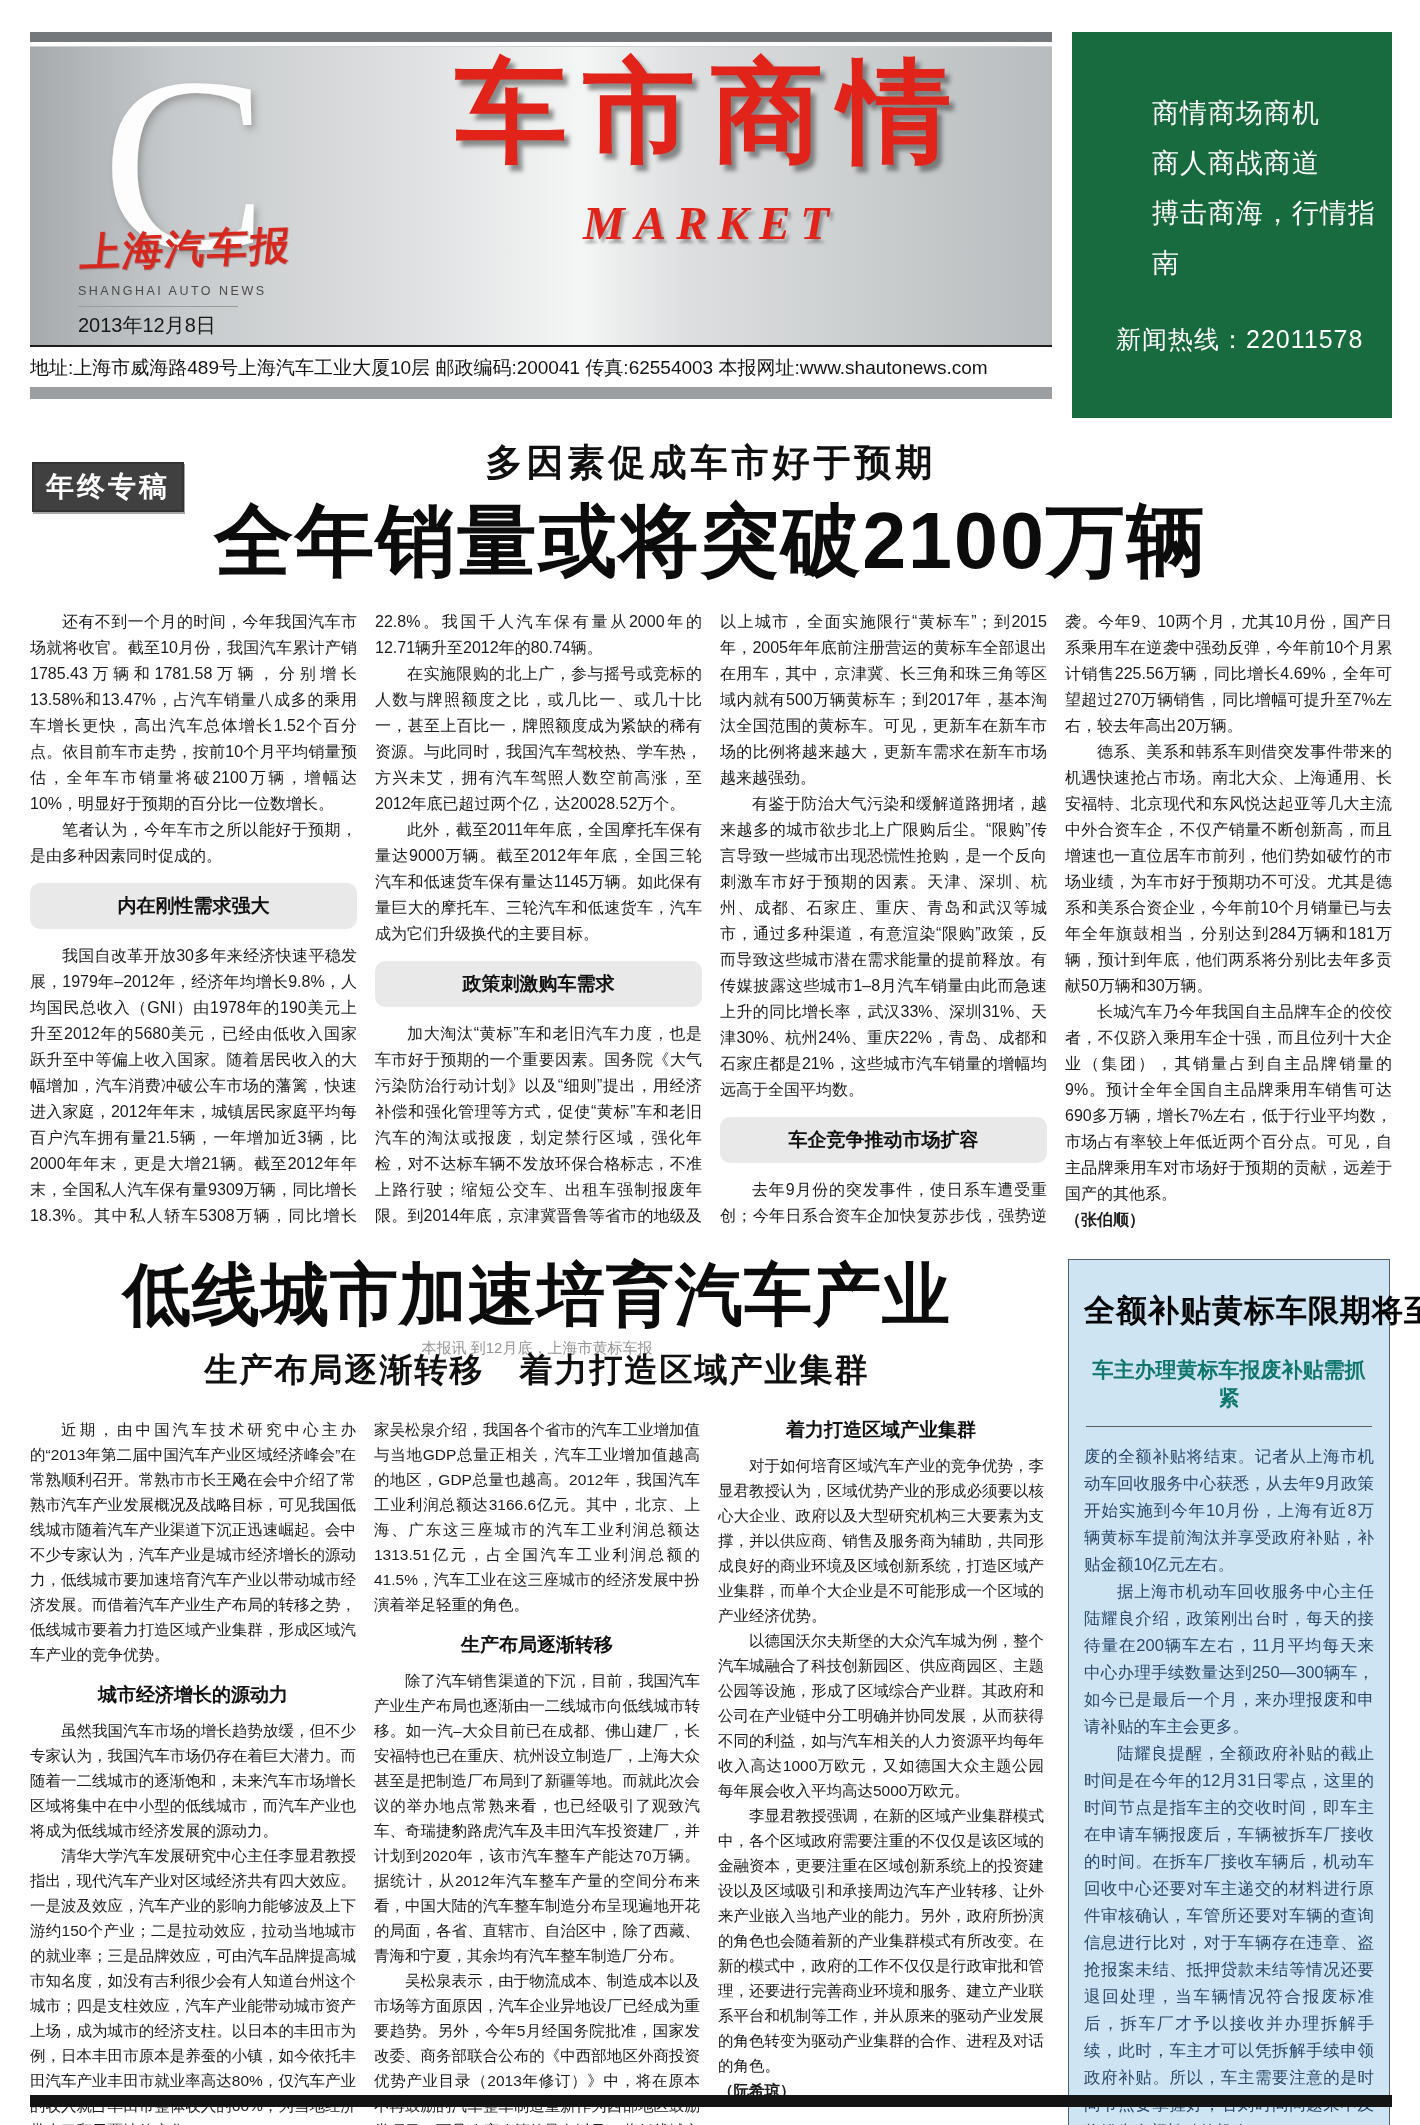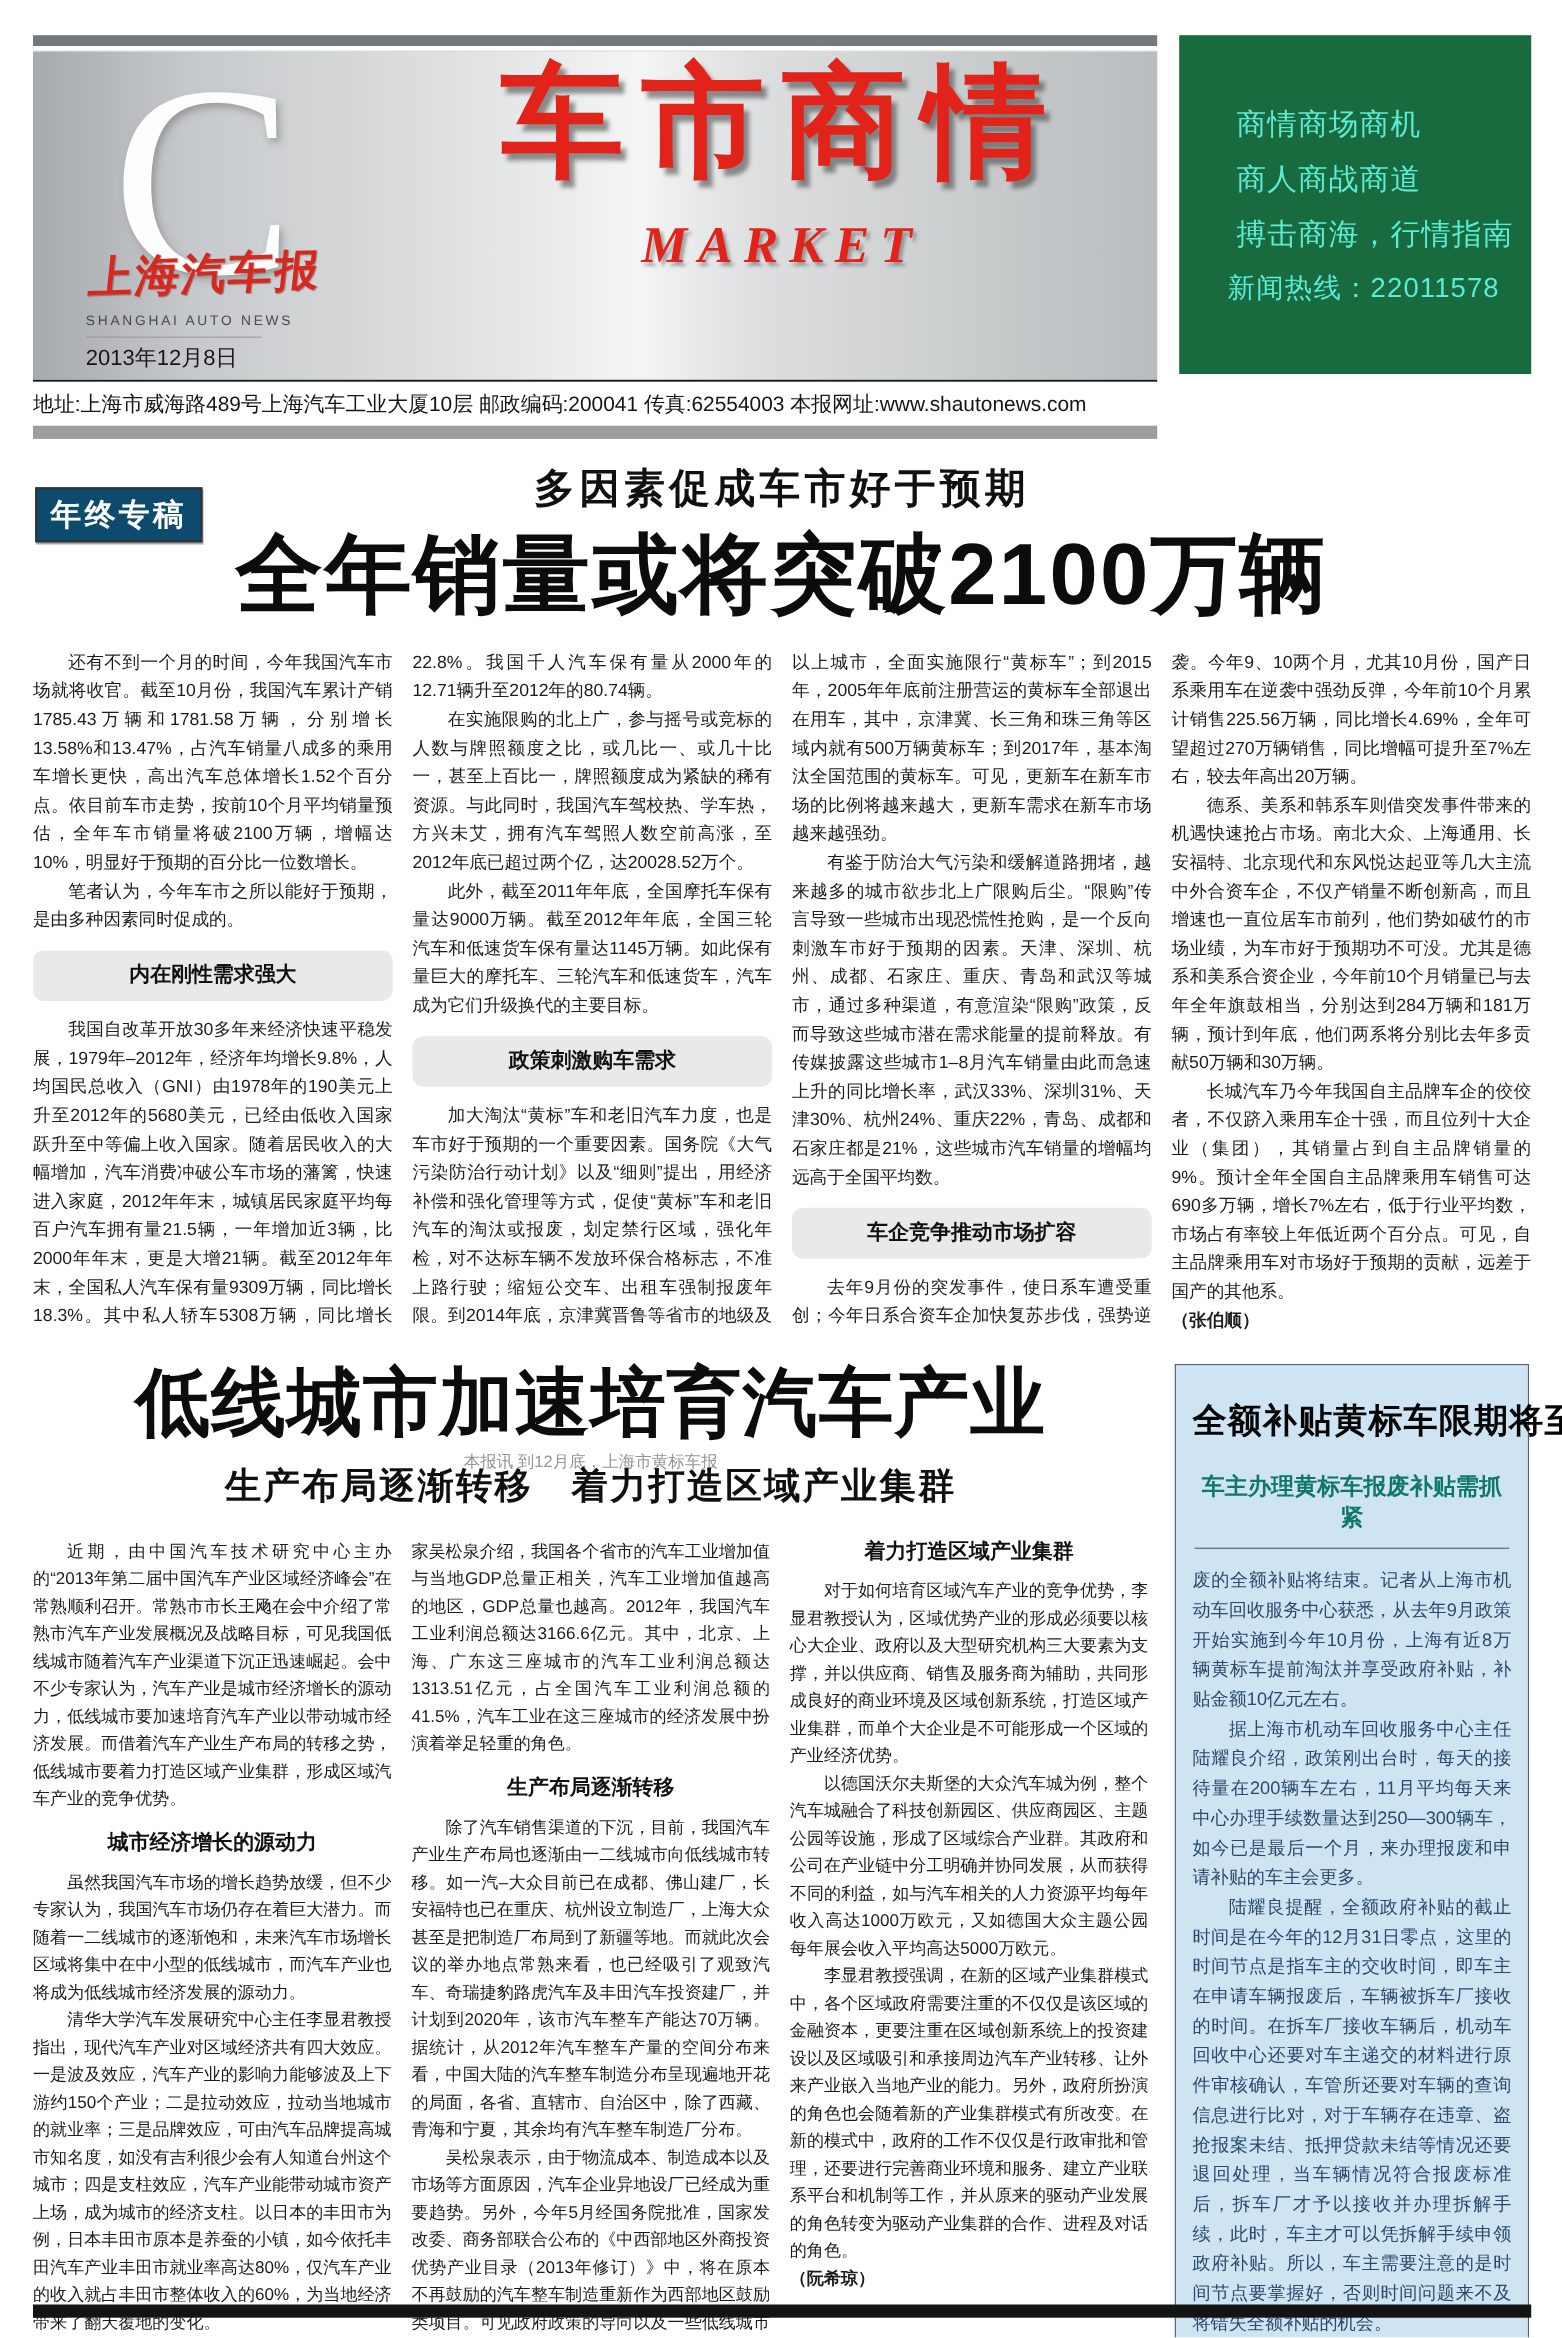--- a/index.html
+++ b/index.html
@@ -24,28 +24,28 @@
   .logo-block { position:absolute; left:48px; bottom:6px; }
   .logo-cn { font-family:"Liberation Serif",serif; font-weight:bold; font-size:40px; color:#d6281e;
     letter-spacing:2px; transform:skewX(-8deg) rotate(-2deg); transform-origin:left bottom;
     text-shadow:1px 1px 1px rgba(120,30,30,.5); }
   .logo-en { margin-top:4px; font-size:12.5px; color:#4a4a4a; letter-spacing:2.5px; }
   .mh-date { margin-top:8px; padding-top:5px; border-top:1px solid #9a9a9a; width:160px;
     font-size:20px; color:#161616; }
   .address-row { border-top:2px solid #1c1c1c; padding:8px 0 6px; font-size:19px; color:#141414; }
   .bottom-gray { height:12px; background:#9b9fa2; }
 
-  .green-box { position:relative; width:320px; height:308px; background:#176b3e; color:#5eead4; flex:none; }
+  .green-box { position:relative; width:320px; height:386px; background:#176b3e; color:#ffffff; flex:none;padding-left:28px; }
   .slogans { padding:56px 0 0 52px; font-size:27px; line-height:50px; letter-spacing:1px; }
   .hotline { position:absolute; left:44px; bottom:62px; font-size:25px; letter-spacing:1px; }
 
   
   .article1 { position:relative; margin-top:20px; }
   .badge { position:absolute; left:2px; top:24px; width:152px; height:50px; display:flex;
-    align-items:center; justify-content:center; background:#0c4a6e; color:#fff; font-weight:bold;
+    align-items:center; justify-content:center; background:#404040; color:#fff; font-weight:bold;
     font-size:28px; letter-spacing:3px; border:2px solid #333; box-shadow:1px 2px 0 rgba(0,0,0,.35);text-align:right; }
   .kicker { text-align:center; font-family:"Liberation Serif",serif; font-weight:bold;
     font-size:37px; color:#101010; letter-spacing:4px; }
   .headline1 { margin-top:10px; text-align:center; font-weight:900; font-size:79px; line-height:1.08;
     color:#0c0c0c; letter-spacing:2px; white-space:nowrap; }
   .body1 { margin-top:26px; column-count:4; column-gap:18px; font-size:16px; line-height:26px;
     text-align:justify; color:#1b1b1b; }
   .p { text-indent:2em; }
   .subhead1 { background:#e9e9e9; text-align:center; font-weight:bold; font-size:19px;
     padding:10px 0; margin:14px 0; break-inside:avoid; color:#111;border-radius:10px; }

